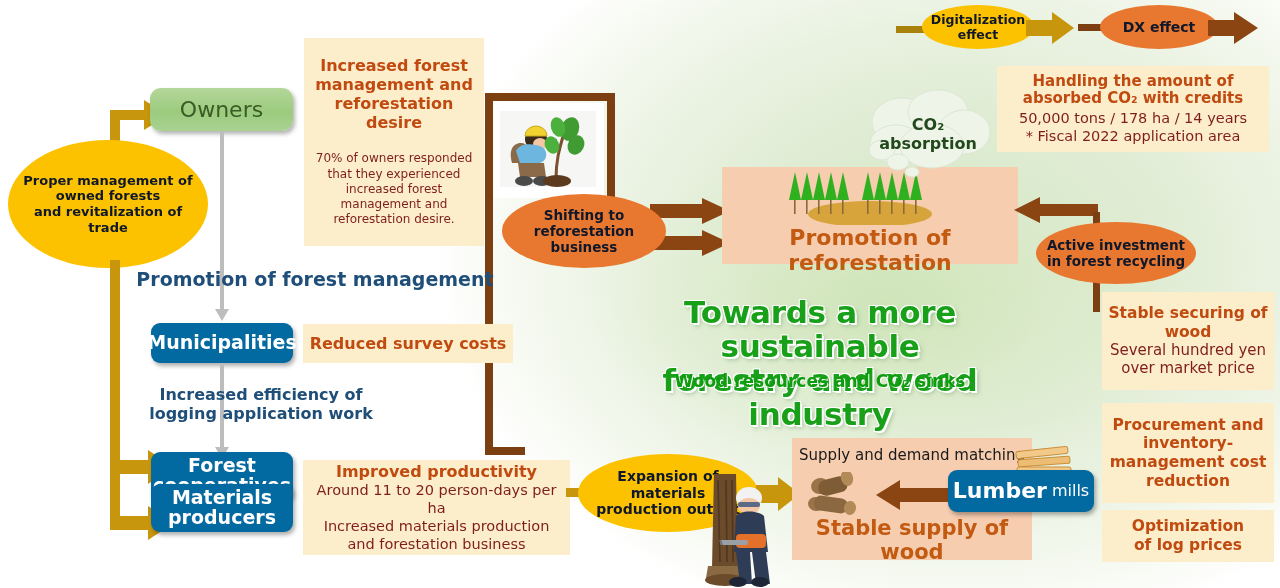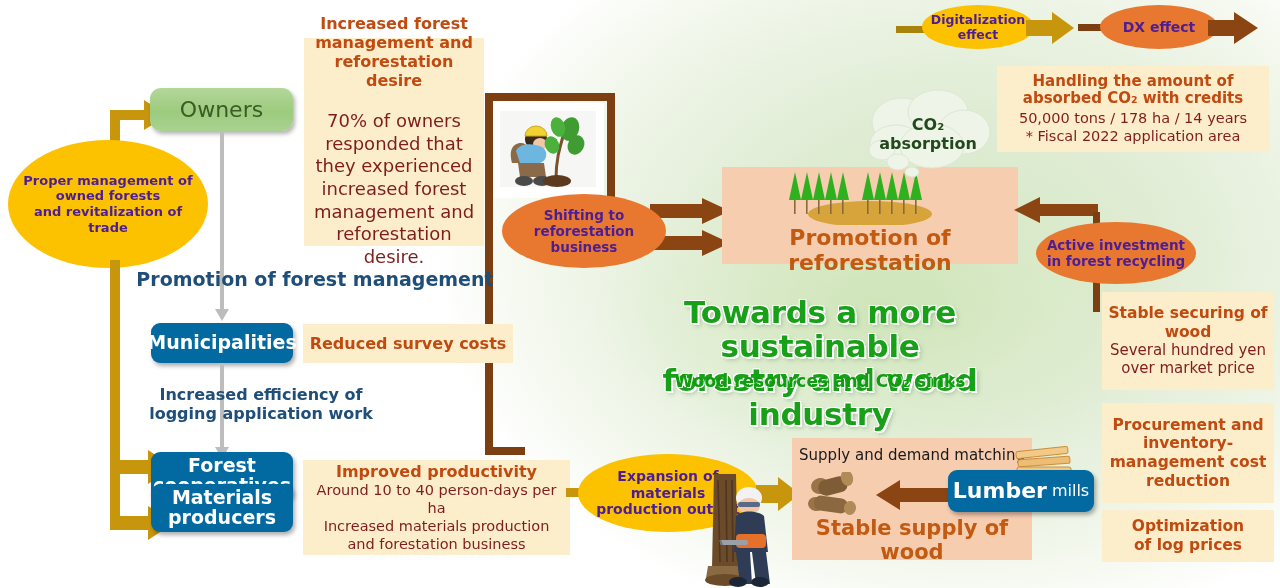--- a/index.html
+++ b/index.html
@@ -43,21 +43,21 @@
     position:absolute;
     background:linear-gradient(180deg,#b4d79a 0%,#9ccb7e 55%,#a9d291 100%);
     border-radius:11px;box-shadow:2px 3px 4px rgba(0,0,0,.3);
     display:flex;align-items:center;justify-content:center;
     color:#3a5c24;font-weight:normal;box-sizing:border-box;
   }
 
   .oval{
     position:absolute;border-radius:50%;
     display:flex;align-items:center;justify-content:center;text-align:center;
-    color:#4c1d95;font-weight:bold;line-height:1.2;box-sizing:border-box;
+    color:#0f172a;font-weight:bold;line-height:1.2;box-sizing:border-box;
   }
   .oval.yellow{background:#fcc200;}
   .oval.orange{background:#e8782f;}
 
   .salmon{
     position:absolute;background:#f7cdb0;box-sizing:border-box;
   }
 
   .lbl-blue{position:absolute;color:#1f4e79;font-weight:bold;text-align:center;line-height:1.18;}
 
@@ -137,21 +137,21 @@
   <div class="oval yellow" style="left:8px;top:140px;width:200px;height:128px;font-size:13px;">
     <div style="padding:0 6px;">
       <div>Proper management of</div>
       <div>owned forests</div>
       <div>and revitalization of trade</div>
     </div>
   </div>
 
   <div class="beige" style="left:304px;top:38px;width:180px;height:208px;padding:6px 8px;">
     <div class="hd" style="font-size:16px;line-height:1.18;">Increased forest management and reforestation desire</div>
-    <div class="bd" style="font-size:18px;line-height:1.26;margin-top:19px;">70% of owners responded that they experienced increased forest management and reforestation desire.</div>
+    <div class="bd" style="font-size:12px;line-height:1.26;margin-top:19px;">70% of owners responded that they experienced increased forest management and reforestation desire.</div>
   </div>
 
   <svg class="ar" style="left:213px;top:131px;" width="18" height="190" viewBox="0 0 18 190">
     <path d="M7,0 L11,0 L11,180 L7,180 Z" fill="#bdbdbd"></path>
     <path d="M2,178 L16,178 L9,190 Z" fill="#bdbdbd"></path>
   </svg>
 
   <div class="lbl-blue" style="left:130px;top:268px;width:370px;font-size:19px;">
     <span>Promotion of forest management</span>
   </div>
@@ -185,21 +185,21 @@
     <span>cooperatives</span>
   </div>
 
   <div class="gray-box" style="left:151px;top:484px;width:142px;height:48px;font-size:19px;flex-direction:column;">
     <span>Materials</span>
     <span>producers</span>
   </div>
 
   <div class="beige" style="left:303px;top:460px;width:267px;height:95px;padding:4px 6px;">
     <div class="hd" style="font-size:16px;">Improved productivity</div>
-    <div class="bd" style="font-size:14.5px;line-height:1.25;">Around 10 to 40 person-days per ha</div>
+    <div class="bd" style="font-size:14.5px;line-height:1.25;">Around 11 to 20 person-days per ha</div>
     <div class="bd" style="font-size:14.5px;line-height:1.25;">Increased materials production</div>
     <div class="bd" style="font-size:14.5px;line-height:1.25;">and forestation business</div>
   </div>
 
   <svg class="illus" style="left:494px;top:103px;" width="110" height="95" viewBox="0 0 110 95">
     <rect x="0" y="0" width="110" height="95" fill="#ffffff"></rect>
     <rect x="6" y="8" width="96" height="76" fill="#f6f6f4"></rect>
     <g>
       <path d="M18,60 C14,46 20,40 27,40 C34,40 36,48 34,60 Z" fill="#8a6a48"></path>
       <circle cx="42" cy="36" r="11" fill="#3a2a1c"></circle>

